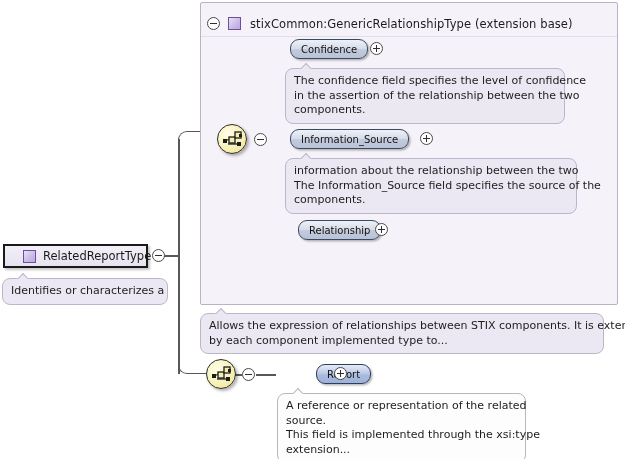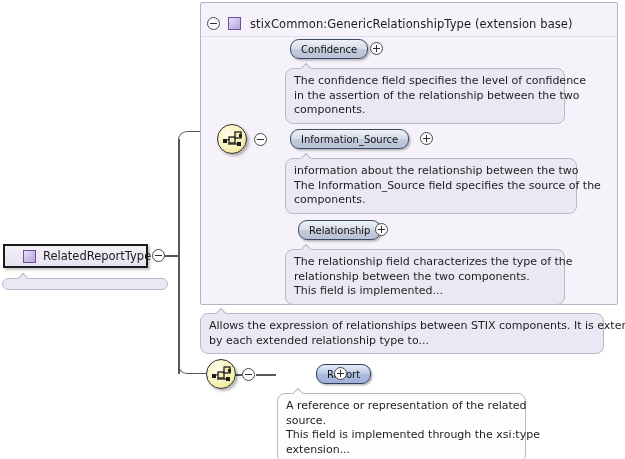--- a/index.html
+++ b/index.html
@@ -243,20 +243,21 @@
   </div>
 
   <div class="type-box">
     <div class="type-square"></div>
     <span class="type-box-label">RelatedReportType</span>
   </div>
   <div class="expander" style="position:absolute; left:152px; top:249px;"></div>
 
   <div class="note" style="left:2px; top:278px; width:166px;">
     <span class="tail"></span>
+    <span class="line">Identifies or characterizes a</span>
   </div>
 
   <div class="seq-icon" style="left:217px; top:124px;">
     <svg width="22" height="20" viewBox="0 0 22 20">
       <line x1="2" y1="11" x2="19" y2="6" stroke="#1c1c1c" stroke-width="1.3"></line>
       <line x1="6" y1="14" x2="16" y2="14" stroke="#1c1c1c" stroke-width="1.3"></line>
       <rect x="1" y="9" width="4" height="4" fill="#1c1c1c"></rect>
       <rect x="7" y="7" width="6" height="6" fill="#f4eeb0" stroke="#1c1c1c" stroke-width="1.3"></rect>
       <rect x="13" y="2" width="6" height="6" fill="#f4eeb0" stroke="#1c1c1c" stroke-width="1.3"></rect>
       <rect x="17" y="4" width="3" height="3" fill="#1c1c1c"></rect>
@@ -284,31 +285,25 @@
     <span class="tail"></span>
     <span class="line">information about the relationship between the two</span>
     <span class="line">The Information_Source field specifies the source of the</span>
     <span class="line">components.</span>
   </div>
 
   <div class="el-pill" style="left:290px; top:220px;margin-left:8px;">
     <span class="el-label">Relationship</span>
   </div>
   <div class="expander plus" style="position:absolute; left:375px; top:223px;"></div>
-  <div class="note" style="left:285px; top:249px; width:280px;">
-    <span class="tail"></span>
-    <span class="line">The relationship field characterizes the type of the</span>
-    <span class="line">relationship between the two components.</span>
-    <span class="line">This field is implemented...</span>
-  </div>
 
   <div class="note" style="left:200px; top:313px; width:404px;">
     <span class="tail"></span>
     <span class="line">Allows the expression of relationships between STIX components. It is extended</span>
-    <span class="line">by each extended relationship type to...</span>
+    <span class="line">by each component implemented type to...</span>
   </div>
 
   <div class="seq-icon" style="left:206px; top:359px;">
     <svg width="22" height="20" viewBox="0 0 22 20">
       <line x1="2" y1="11" x2="19" y2="6" stroke="#1c1c1c" stroke-width="1.3"></line>
       <line x1="6" y1="14" x2="16" y2="14" stroke="#1c1c1c" stroke-width="1.3"></line>
       <rect x="1" y="9" width="4" height="4" fill="#1c1c1c"></rect>
       <rect x="7" y="7" width="6" height="6" fill="#f4eeb0" stroke="#1c1c1c" stroke-width="1.3"></rect>
       <rect x="13" y="2" width="6" height="6" fill="#f4eeb0" stroke="#1c1c1c" stroke-width="1.3"></rect>
       <rect x="17" y="4" width="3" height="3" fill="#1c1c1c"></rect>

